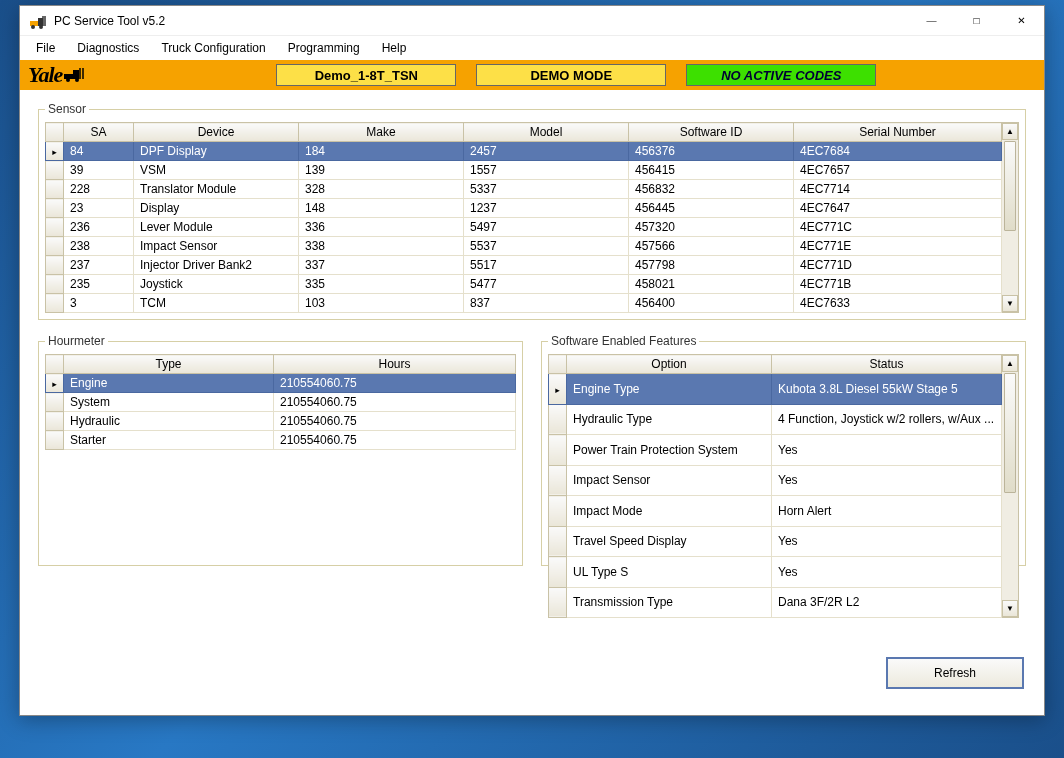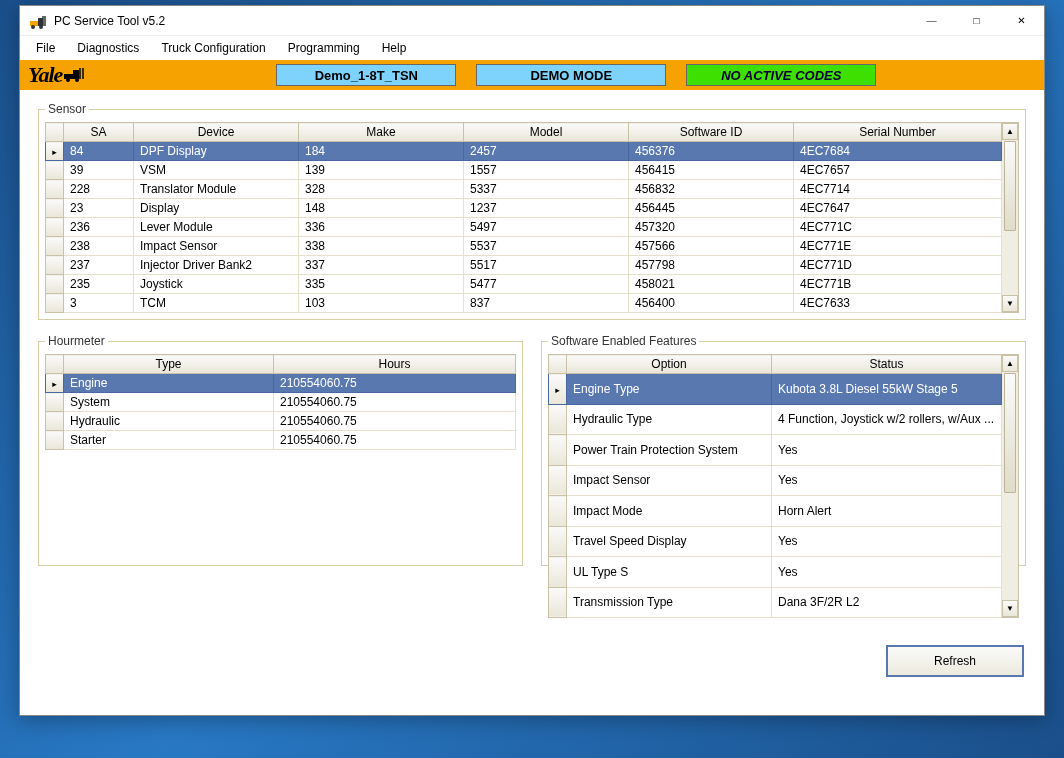--- a/index.html
+++ b/index.html
@@ -59,21 +59,21 @@
     font-weight: 900;
     font-style: italic;
     font-size: 22px;
     color: #000;
     padding: 0 10px 0 4px;
     letter-spacing: -1px;
   }
   .pill {
     height: 22px;
     border: 1px solid #666;
-    background: #7dd3fc;
+    background: #fde047;
     display:flex; align-items:center; justify-content:center;
     font-weight: bold;
     font-size: 13px;
     margin-left: 8px;
   }
   .pill.demo1 { width: 180px; margin-left: 180px; }
   .pill.demo2 { width: 190px; margin-left: 20px; }
   .pill.codes { width: 190px; margin-left: 20px; background:#3de000; color:#003; font-style: italic; }
   .content {
     flex:1;
@@ -141,21 +141,21 @@
   .vscroll .btn.dn { bottom:0; }
   .vscroll .thumb {
     position:absolute; left:2px; right:2px;
     background: linear-gradient(#fafafa,#e0dcc8);
     border:1px solid #bbb49a;
     border-radius:1px;
   }
   .refresh {
     position:absolute;
     right: 20px;
-    bottom: 38px;
+    bottom: 26px;
     width: 138px;
     height: 32px;
     background: linear-gradient(#fafafa,#eceadd);
     border: 2px solid #5a78b0;
     font-size: 12px;
   }
   .hourgrid col.c1 { width: 210px; }
   .featgrid col.c1 { width: 205px; }
 </style>
 </head>

